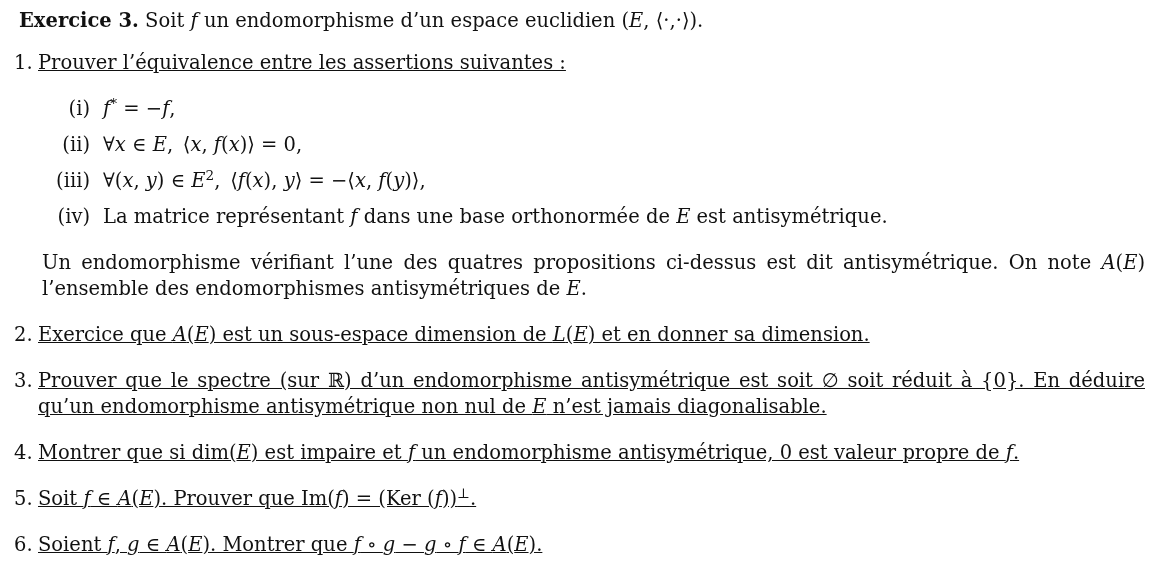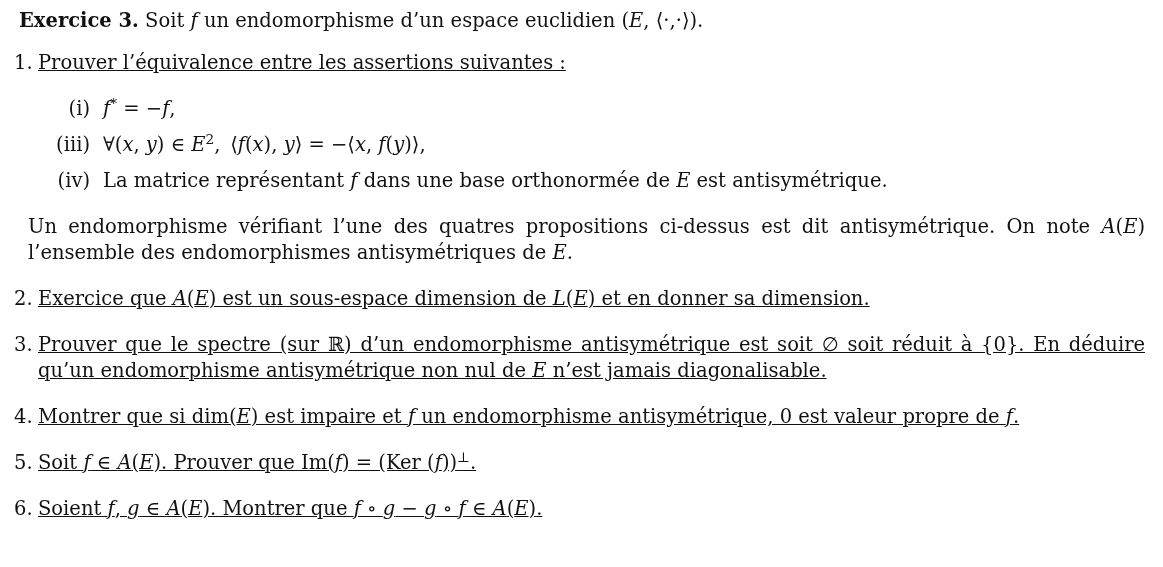--- a/index.html
+++ b/index.html
@@ -56,21 +56,21 @@
   .subitem .sublabel {
     flex: 0 0 90px;
     width: 90px;
     text-align: right;
   }
   .subitem .sbody {
     flex: 1 1 auto;
     margin-left: 13px;
   }
   .note {
-    margin-left: 28px;
+    margin-left: 42px;
     margin-bottom: 20px;
     margin-top: 0;
     text-align: justify;
     padding-right: 2px;
   }
   
   .s-r { font-style: normal; font-weight: normal; }
   .s-b { font-weight: bold; }
   .s-i { font-style: italic; }
   .s-cal { font-style: italic; font-weight: 500; }
@@ -89,20 +89,24 @@
 
   <div class="item">
     <span class="num">1.</span>
     <span class="body"><span class="s-r">Prouver l’équivalence entre les assertions suivantes :</span></span>
   </div>
 
   <div class="sublist">
     <div class="subitem">
       <span class="sublabel">(i)</span>
       <span class="sbody"><span class="s-i">f</span><span class="s-sup">*</span><span class="s-r"> = −</span><span class="s-i">f</span><span class="s-r">,</span></span>
+    </div>
+    <div class="subitem">
+      <span class="sublabel">(ii)</span>
+      <span class="sbody"><span class="s-r">∀</span><span class="s-i">x</span><span class="s-r"> ∈ </span><span class="s-i">E</span><span class="s-r">, ⟨</span><span class="s-i">x</span><span class="s-r">, </span><span class="s-i">f</span><span class="s-r">(</span><span class="s-i">x</span><span class="s-r">)⟩ = 0,</span></span>
     </div>
     <div class="subitem">
       <span class="sublabel">(iii)</span>
       <span class="sbody"><span class="s-r">∀(</span><span class="s-i">x</span><span class="s-r">, </span><span class="s-i">y</span><span class="s-r">) ∈ </span><span class="s-i">E</span><span class="s-sup">2</span><span class="s-r">, ⟨</span><span class="s-i">f</span><span class="s-r">(</span><span class="s-i">x</span><span class="s-r">), </span><span class="s-i">y</span><span class="s-r">⟩ = −⟨</span><span class="s-i">x</span><span class="s-r">, </span><span class="s-i">f</span><span class="s-r">(</span><span class="s-i">y</span><span class="s-r">)⟩,</span></span>
     </div>
     <div class="subitem">
       <span class="sublabel">(iv)</span>
       <span class="sbody"><span class="s-r">La matrice représentant </span><span class="s-i">f</span><span class="s-r"> dans une base orthonormée de </span><span class="s-i">E</span><span class="s-r"> est antisymétrique.</span></span>
     </div>
   </div>

